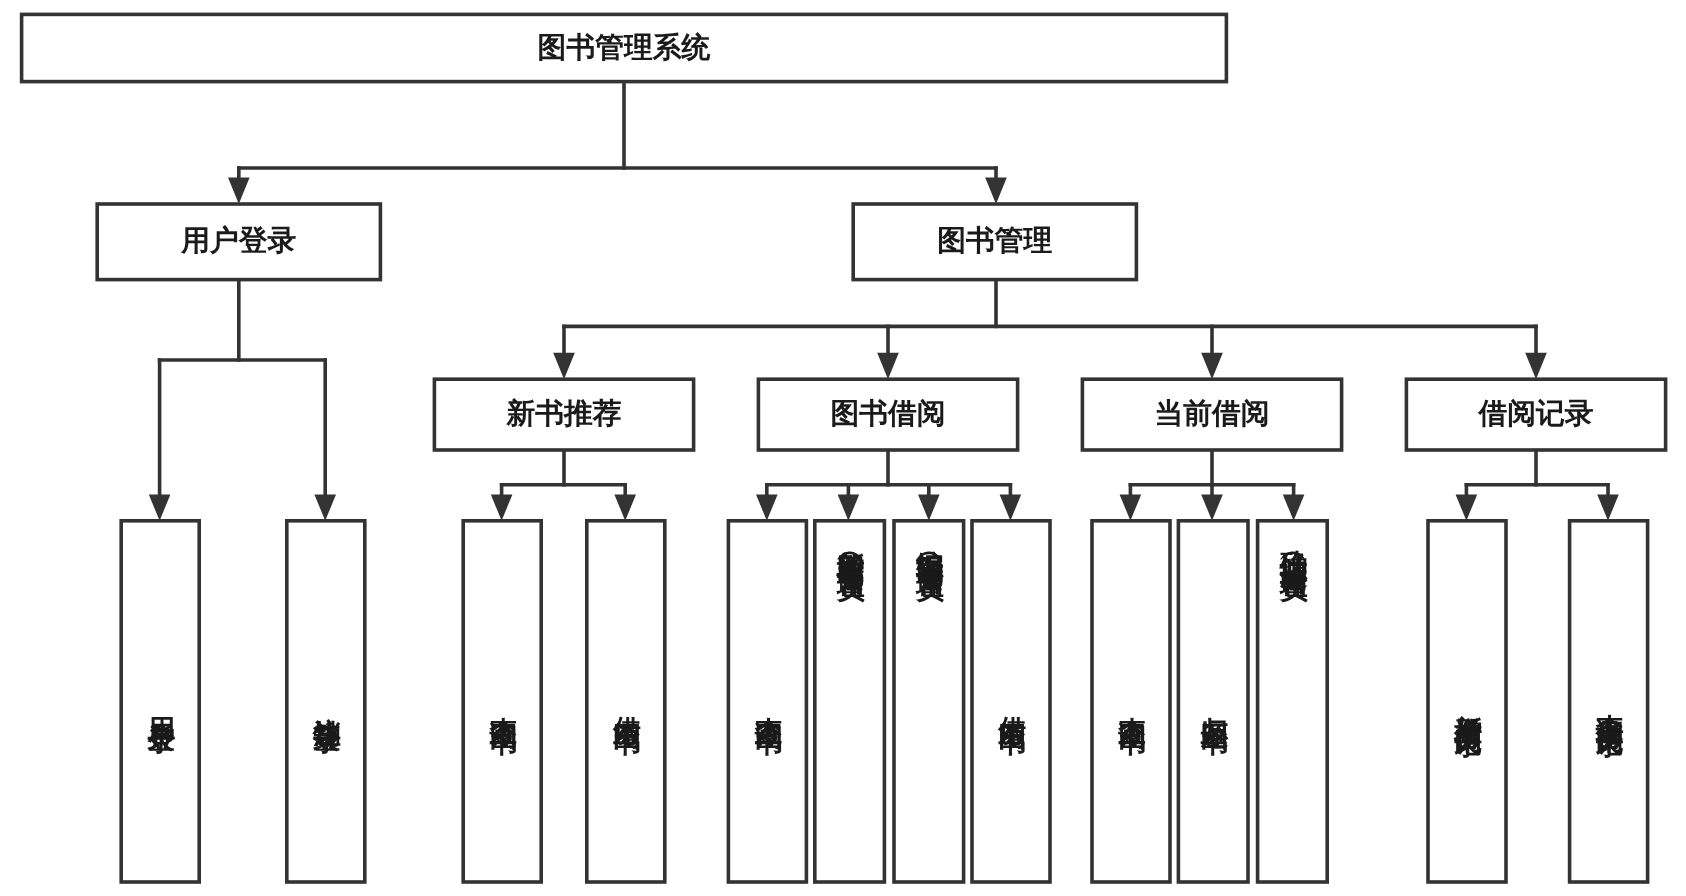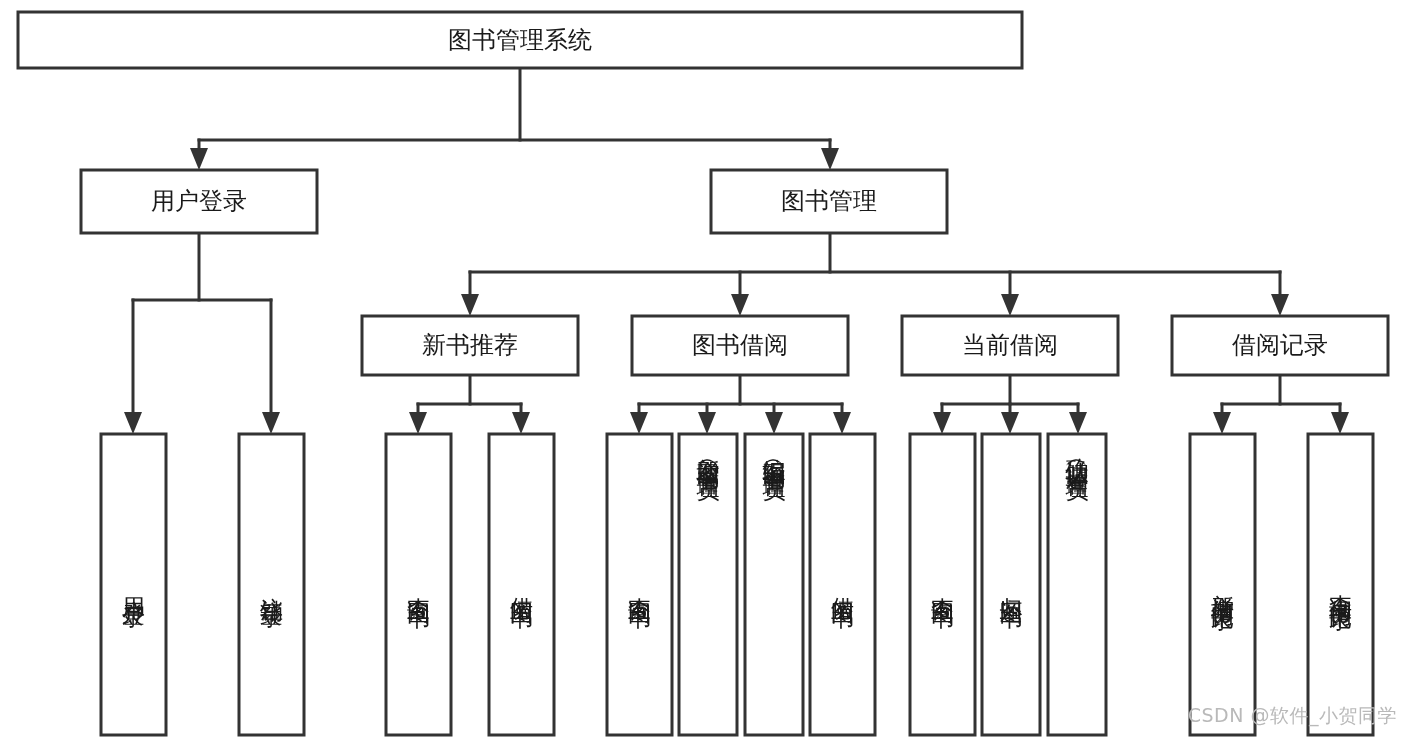--- a/index.html
+++ b/index.html
@@ -11,20 +11,21 @@
     width: 1405px;
     height: 747px;
     font-family: "DejaVu Sans", "Liberation Sans", sans-serif;
     overflow: hidden;
   }
   #diagram-root {
     position: relative;
     width: 1405px;
     height: 733px;
     background: #ffffff;
+    font-weight: bold;
   }
   svg.flow {
     position: absolute;
     left: 0;
     top: 0;
     width: 1405px;
     height: 747px;
   }
   .node-box {
     fill: #ffffff;
@@ -236,15 +237,14 @@
     <span class="vlabel" style="margin-top:6px;">确认归还（管理员）</span>
   </div>
 
   <div class="vlabel-wrap" style="left:1190px; top:434px; width:65px; height:301px;">
     <span class="vlabel">新增借阅记录</span>
   </div>
   <div class="vlabel-wrap" style="left:1308px; top:434px; width:65px; height:301px;">
     <span class="vlabel">查询借阅记录</span>
   </div>
 
-  <div id="watermark">CSDN @软件_小贺同学</div>
 
 </div>
 
 </body></html>

